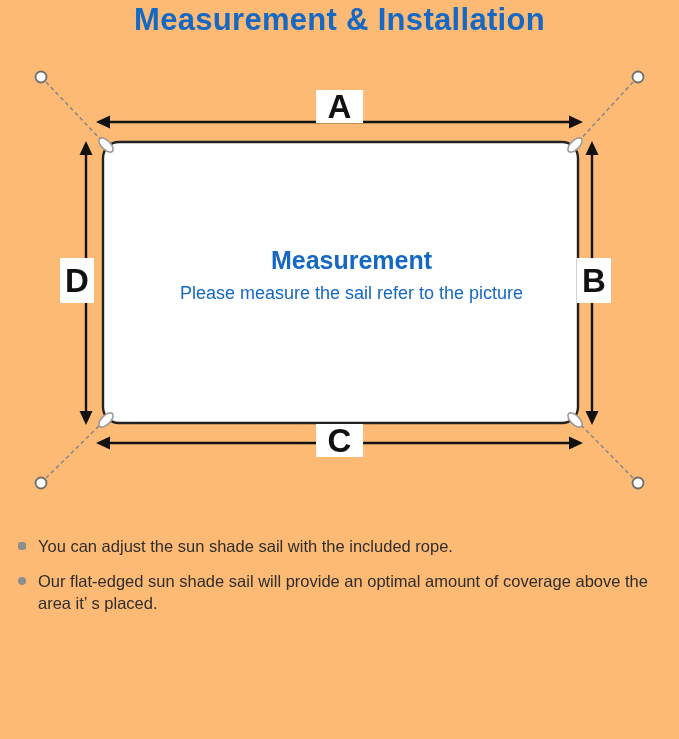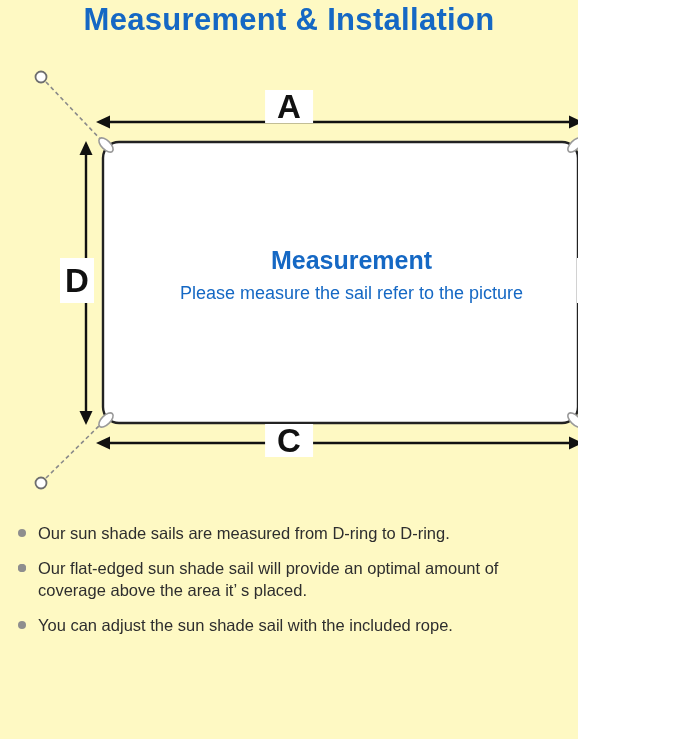--- a/index.html
+++ b/index.html
@@ -3,23 +3,23 @@
 <meta charset="utf-8">
 <style>
   html, body {
     margin: 0;
     padding: 0;
     background: #ffffff;
     font-family: "Liberation Sans", sans-serif;
   }
   .page {
     position: relative;
-    width: 578px;
+    width: 679px;
     height: 739px;
-    background: #fef9c3;
+    background: #fdba74;
     overflow: hidden;
   }
   .title {
     position: absolute;
     top: 2px;
     left: 0;
     width: 100%;
     text-align: center;
     font-size: 31px;
     font-weight: bold;
@@ -160,29 +160,28 @@
 
   <div class="center-text">
     <div class="heading">Measurement</div>
     <div class="subtitle">Please measure the sail refer to the picture</div>
   </div>
 
   <div class="notes">
     <ul>
       <li>
         <span class="dot"></span>
-        <span>Our sun shade sails are measured from D-ring to D-ring.</span>
       </li>
       <li>
         <span class="dot"></span>
       </li>
       <li>
         <span class="dot"></span>
-        <span>Our flat-edged sun shade sail will provide an optimal amount of coverage above the area it’ s placed.</span>
+        <span>You can adjust the sun shade sail with the included rope.</span>
       </li>
       <li>
         <span class="dot"></span>
-        <span>You can adjust the sun shade sail with the included rope.</span>
+        <span>Our flat-edged sun shade sail will provide an optimal amount of coverage above the area it’ s placed.</span>
       </li>
     </ul>
   </div>
 
 </div>
 
 </body></html>

